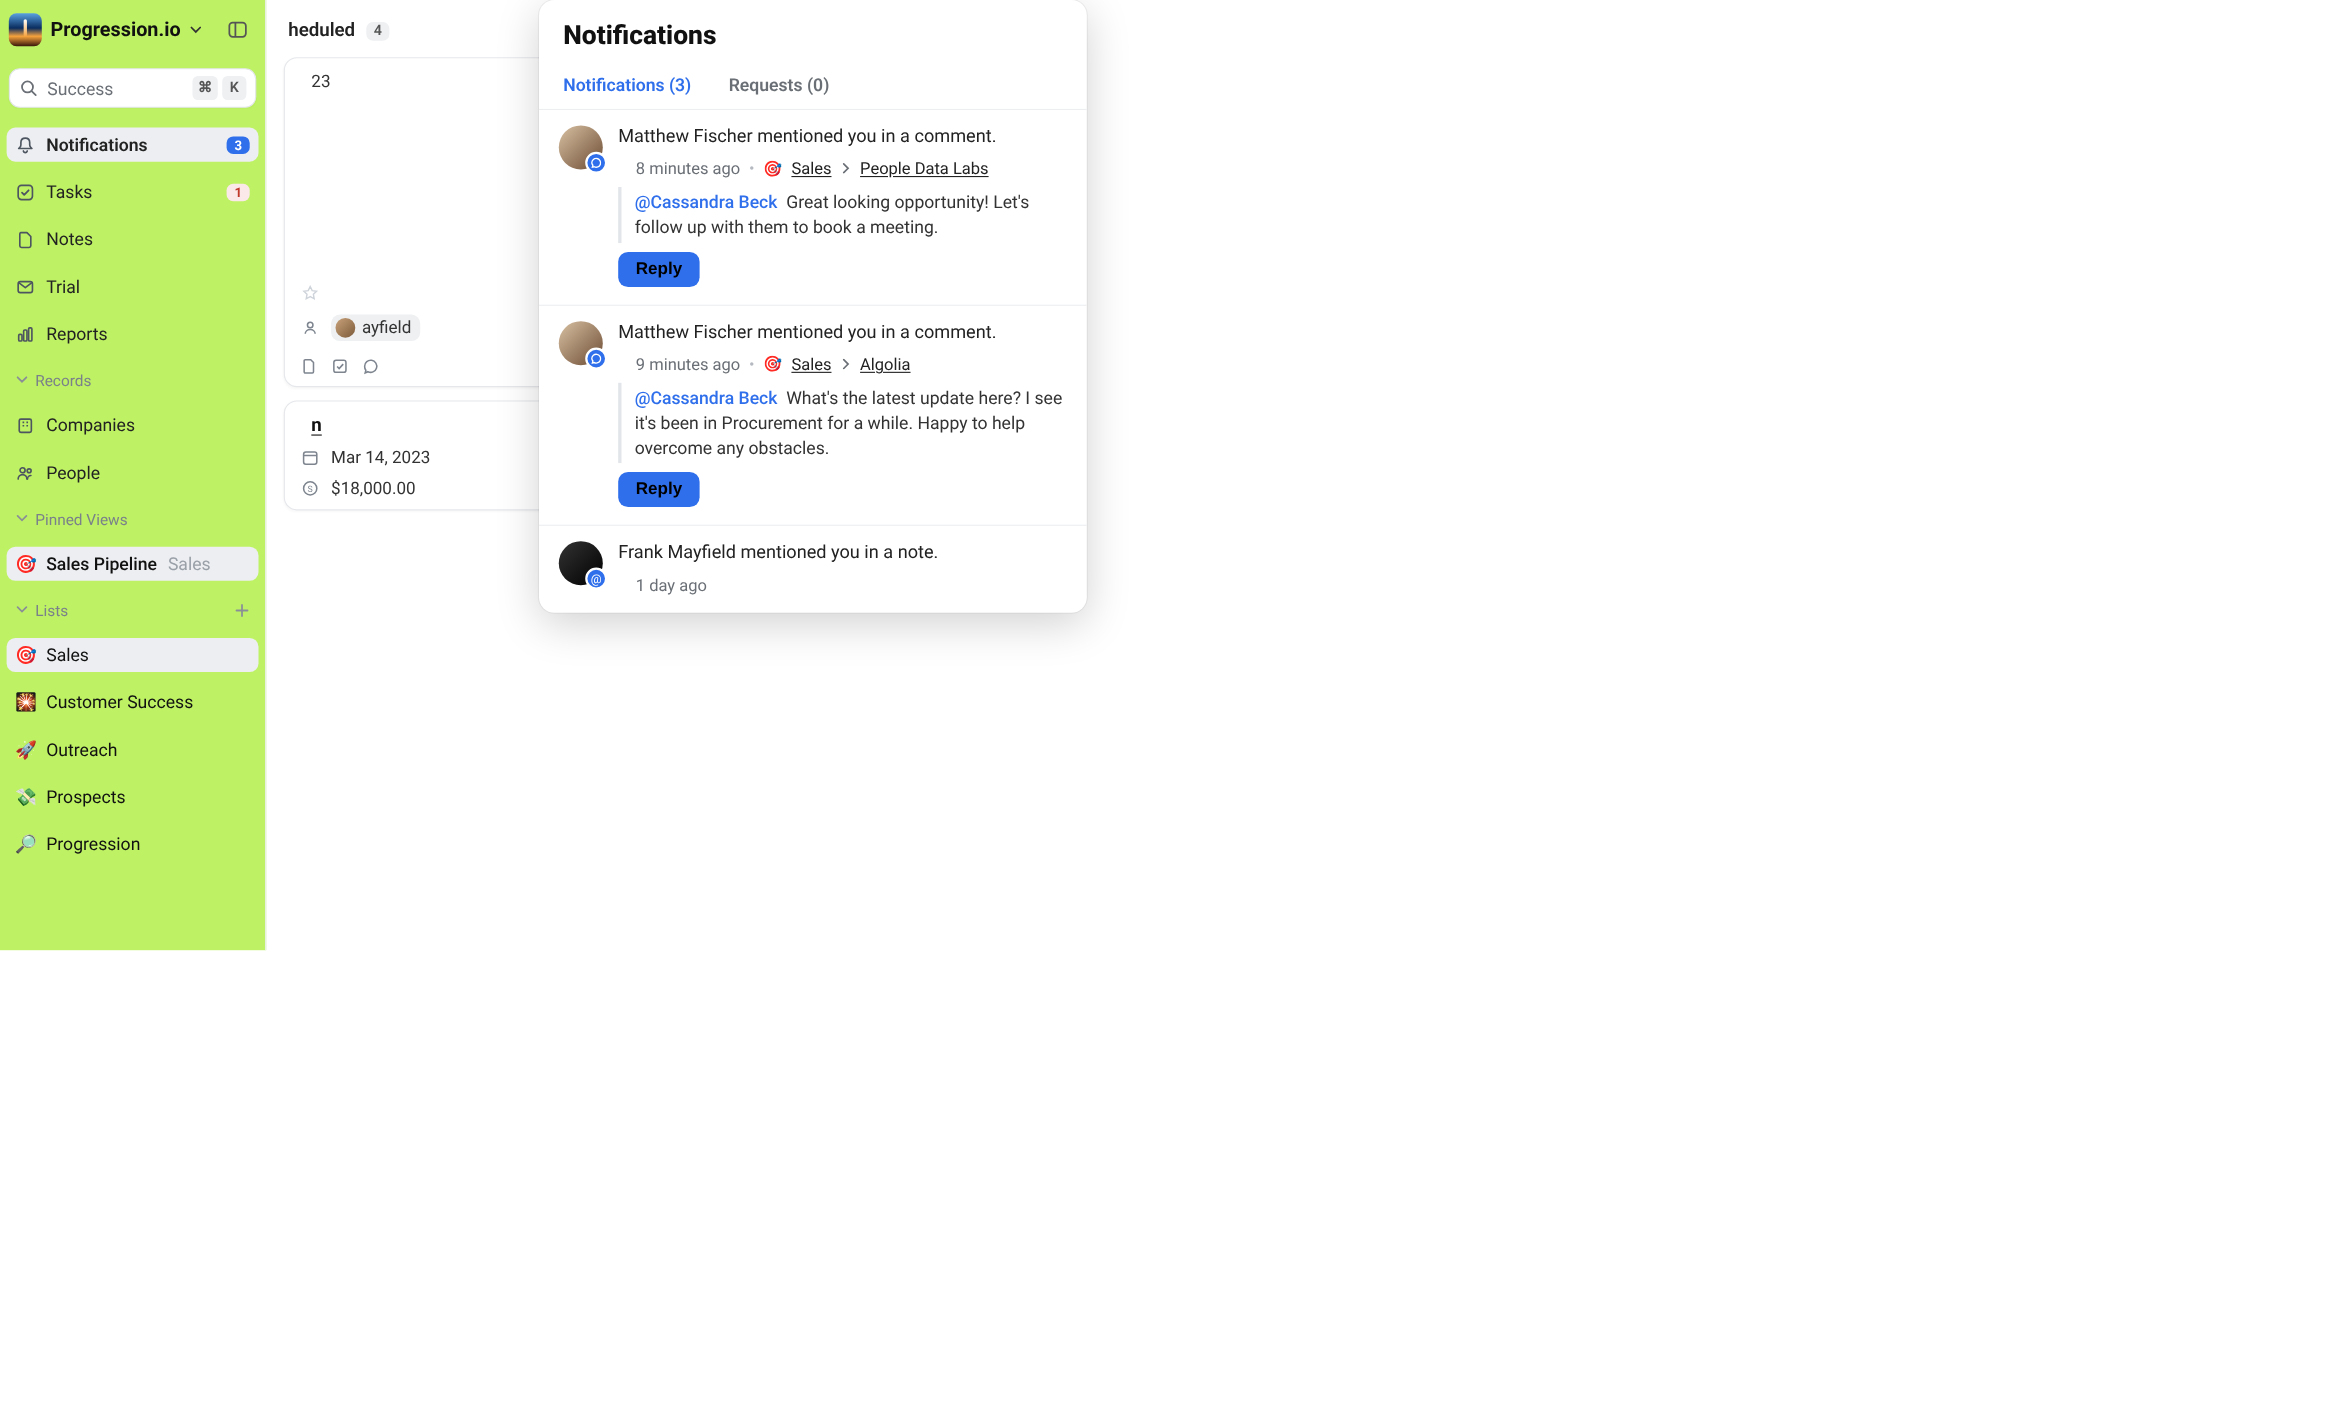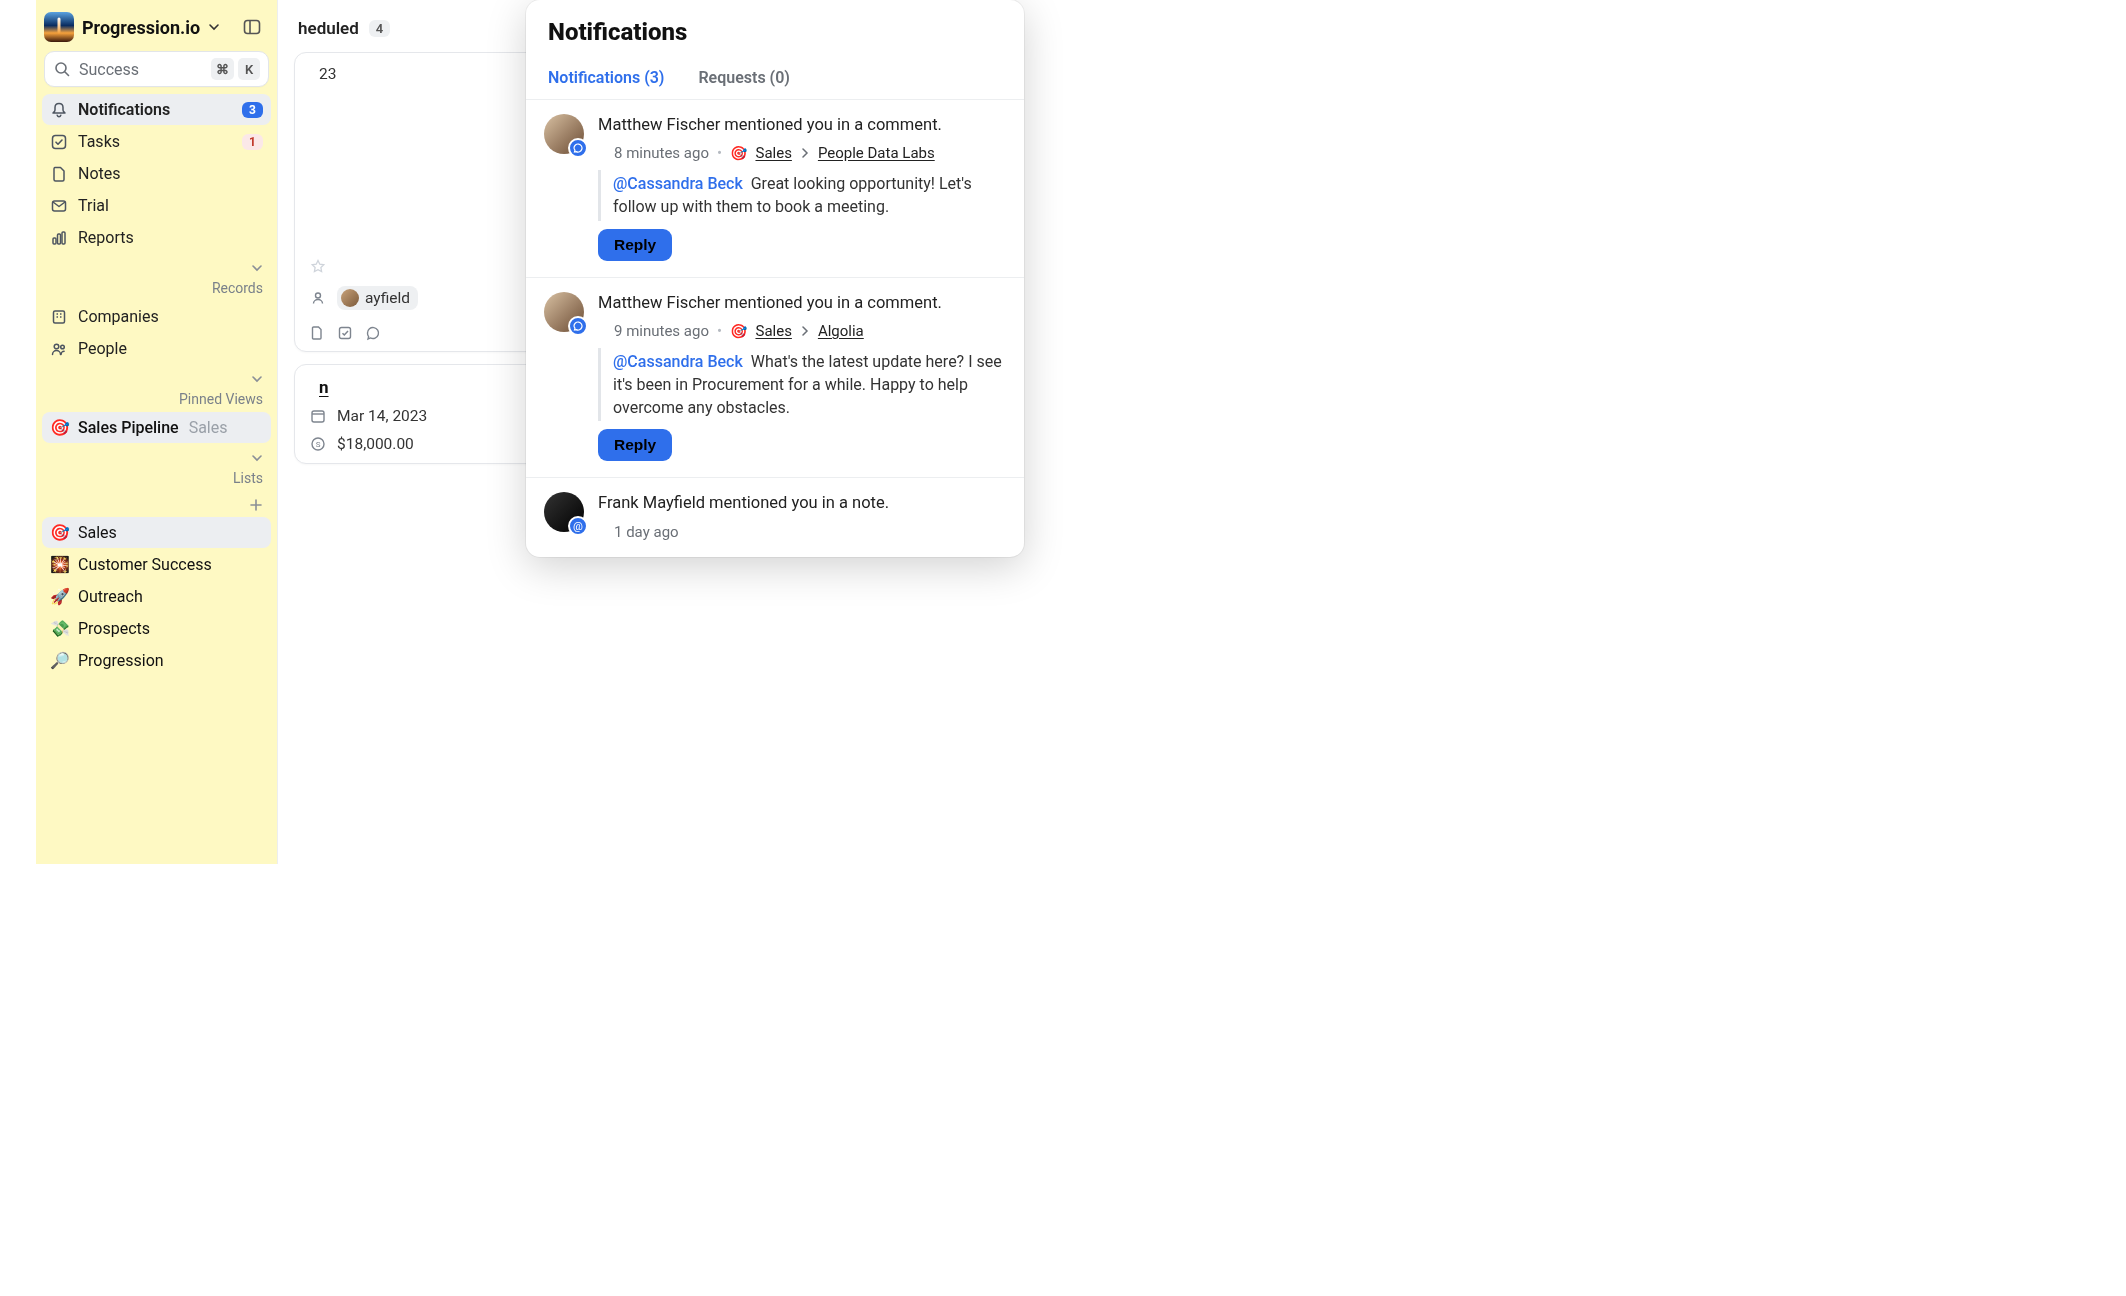--- a/index.html
+++ b/index.html
@@ -11,27 +11,26 @@
     overflow: hidden;
     width: 1417px;
     height: 864px;
   }
   .app { display: flex; height: 100%; }
 
   
   .sidebar {
     width: 242px;
     border-right: 1px solid #eceef0;
-    background: #fef9c3;
+    background: #bef264;
     display: flex;
     flex-direction: column;
     padding: 6px;
-    gap: 1px;
+    gap: 12px;
     overflow-y: auto;
-    margin-left: 36px;
   }
   .ws-header {
     display: flex; align-items: center; gap: 8px;
     padding: 6px 4px 6px 2px;
     justify-content: space-between;
   }
   .ws-left { display:flex; align-items:center; gap:8px; }
   .ws-avatar {
     width: 30px; height: 30px; border-radius: 7px;
     background: linear-gradient(180deg,#5aa2e0 0%, #0a2d60 45%, #f6a23c 70%, #38170b 100%);
@@ -76,24 +75,23 @@
   .badge-blue {
     background:#2f6feb; color:#fff; font-size:12px; font-weight:700;
     border-radius:6px; padding:1px 7px;
   }
   .badge-red {
     background:#fbe8e8; color:#c0392b; font-size:12px; font-weight:700;
     border-radius:6px; padding:1px 7px;
   }
 
   .section-header {
-    display:flex; align-items:flex-end; gap:6px;
+    display:flex; align-items:flex-start; gap:6px;
     padding:8px 8px 4px 8px; color:#7a818a; font-size:14px;
     cursor:pointer;
-    flex-direction:column;
   }
   .section-header .spacer{flex:1;}
   .plus-btn{ color:#8a8f97; cursor:pointer; font-size:16px; }
 
   .pv-item {
     display:flex; align-items:center; gap:10px;
     padding:6px 8px; border-radius:8px; font-size:16px;
   }
   .pv-item.active{ background:#eceef1; }
   .pv-sub{ color:#9aa0a8; }

